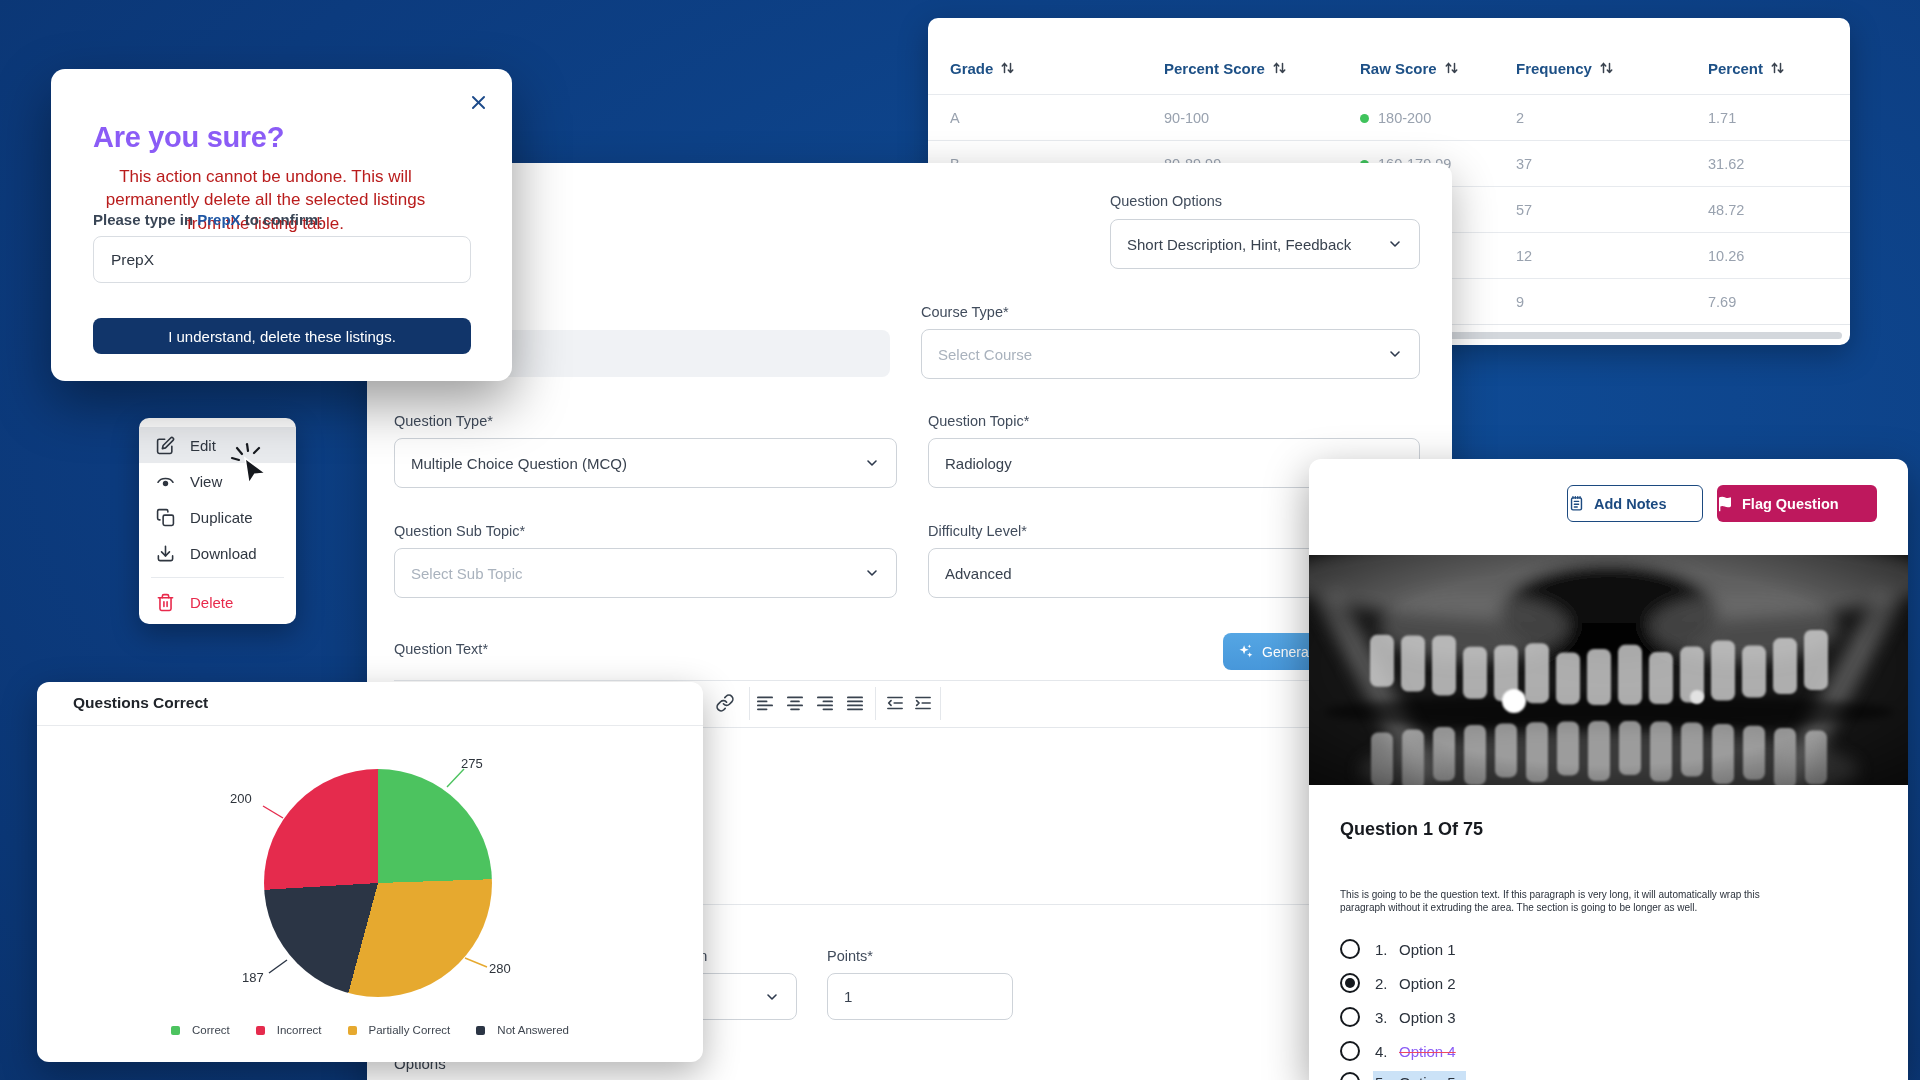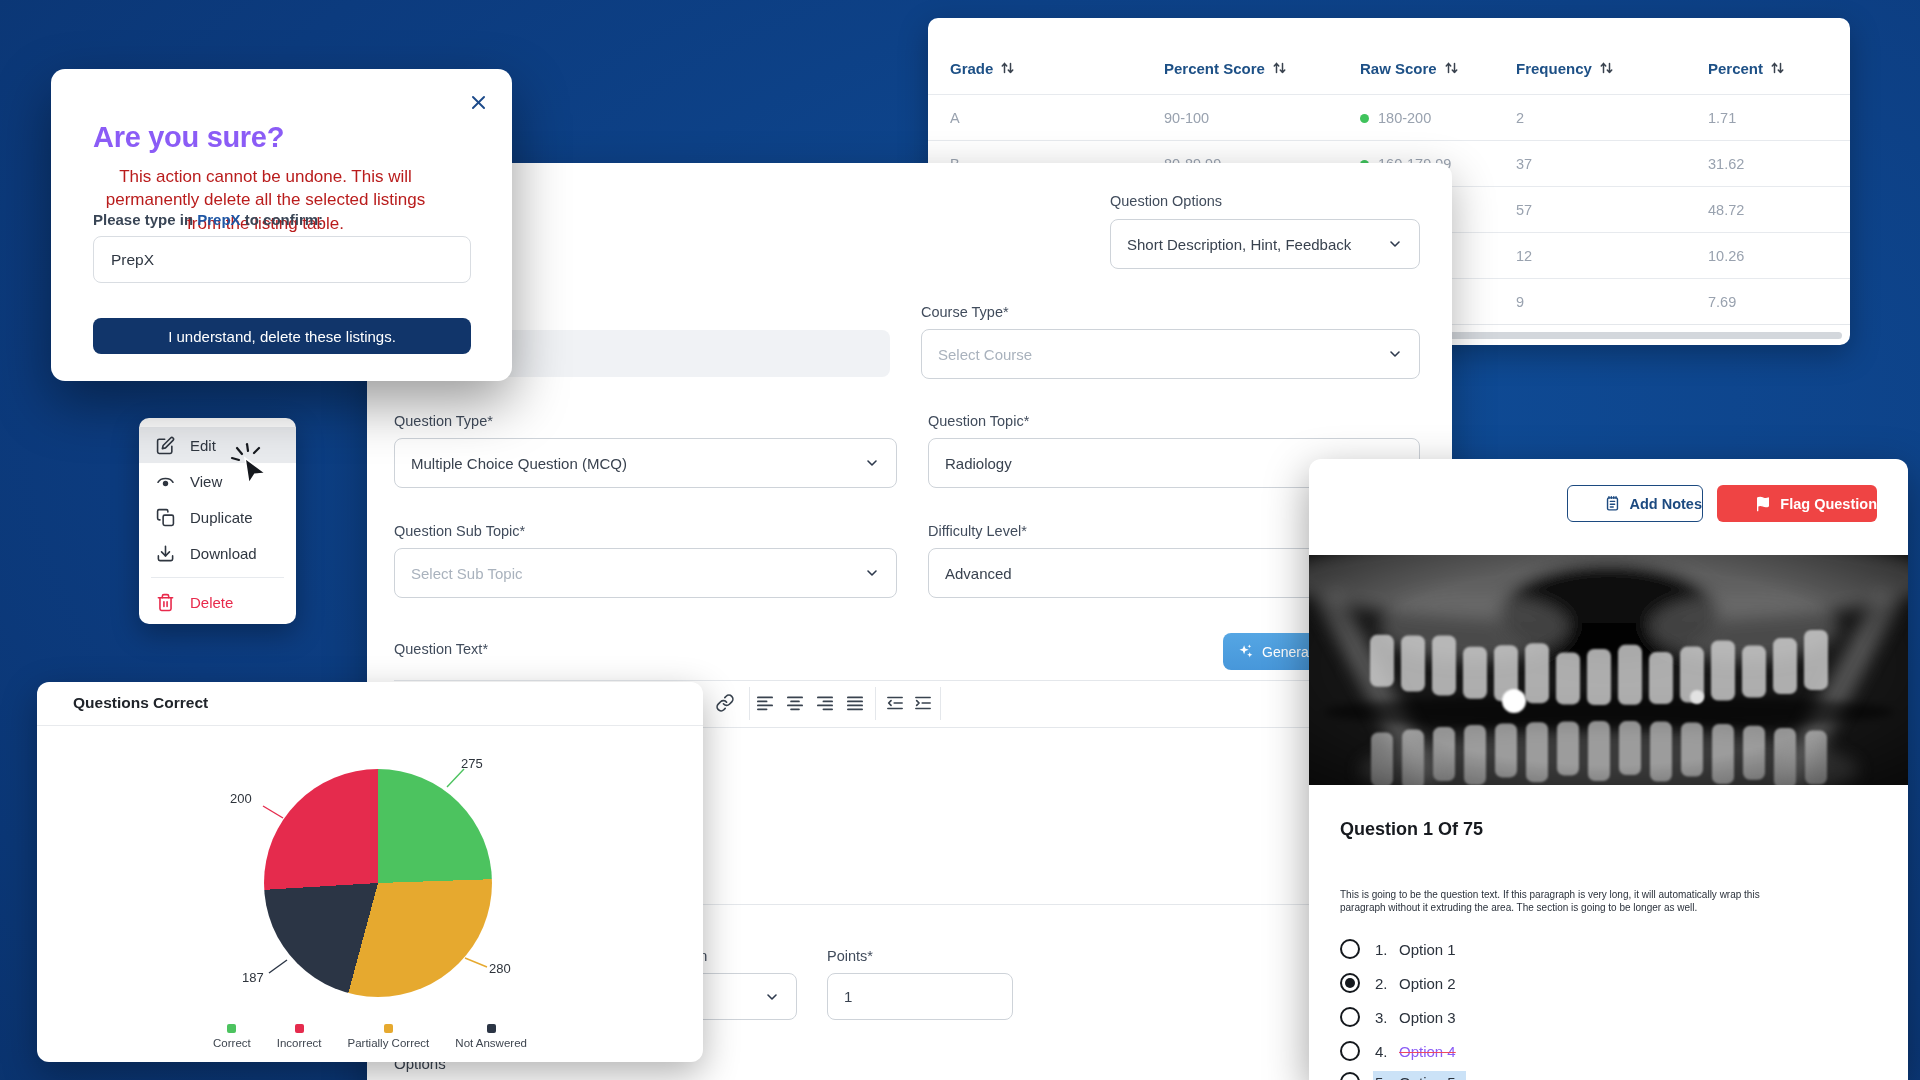--- a/index.html
+++ b/index.html
@@ -52,28 +52,28 @@
   .cm-item.danger .ci{color:#e8294b;}
   .cm-div{height:1px;background:#e7eaee;margin:6px 12px;}
 
   
   #pie-card{left:37px;top:682px;width:666px;height:380px;border-radius:12px;box-shadow:0 12px 36px rgba(0,0,0,.3);z-index:4;}
   .pc-title{position:absolute;left:36px;top:12px;font-size:15.5px;font-weight:600;color:#20242a;}
   .pc-div{position:absolute;left:0;right:0;top:43px;height:1px;background:#e8eaed;}
   #pie{position:absolute;left:227px;top:87px;width:228px;height:228px;border-radius:50%;}
   .pie-label{position:absolute;font-size:13px;color:#2e343c;}
   .legend{position:absolute;left:0;right:0;top:342px;display:flex;justify-content:center;gap:26px;font-size:11.5px;color:#3e454f;}
-  .lg-item{display:flex;align-items:center;gap:4px;flex-direction:column;}
+  .lg-item{display:flex;align-items:center;gap:12px;}
   .lg-sq{width:9px;height:9px;border-radius:2px;flex:0 0 auto;}
 
   
   #question-panel{left:1309px;top:459px;width:599px;height:621px;border-radius:12px 12px 0 0;box-shadow:0 14px 44px rgba(0,0,0,.38);z-index:3;}
-  .qp-btn{position:absolute;top:26px;height:37px;border-radius:6px;display:flex;align-items:center;justify-content:flex-end;gap:9px;font-size:14.5px;font-weight:600;box-sizing:border-box;cursor:pointer;}
+  .qp-btn{position:absolute;top:26px;height:37px;border-radius:6px;display:flex;align-items:center;justify-content:flex-start;gap:9px;font-size:14.5px;font-weight:600;box-sizing:border-box;cursor:pointer;}
   #add-notes-btn{left:258px;width:136px;border:1.5px solid #1c4a80;color:#1c4a80;background:#fff;}
-  #flag-btn{left:408px;width:160px;background:#ef4444;color:#fff;}
+  #flag-btn{left:408px;width:160px;background:#be185d;color:#fff;}
   #xray{position:absolute;left:0;top:96px;width:599px;height:230px;}
   .qp-heading{position:absolute;left:31px;top:360px;font-size:18px;font-weight:700;color:#171a1f;}
   .qp-body{position:absolute;left:31px;top:390px;width:452px;font-size:10px;line-height:1.27;color:#2b323c;margin-top:40px;}
   .opt-row{position:absolute;left:31px;height:24px;display:flex;align-items:center;}
   .radio{width:20px;height:20px;border:2px solid #14181d;border-radius:50%;box-sizing:border-box;flex:0 0 auto;display:flex;align-items:center;justify-content:center;cursor:pointer;}
   .radio .rdot{width:10px;height:10px;border-radius:50%;background:#14181d;}
   .opt-num{margin-left:15px;width:24px;font-size:15px;color:#2b323c;}
   .opt-label{font-size:15px;color:#2b323c;}
   .opt-strike .opt-label{color:#8b5cf6;text-decoration:line-through;text-decoration-color:#ee4961;}
   .opt-hl{background:#cbe2f7;padding:3px 10px 3px 2px;display:flex;align-items:center;}

